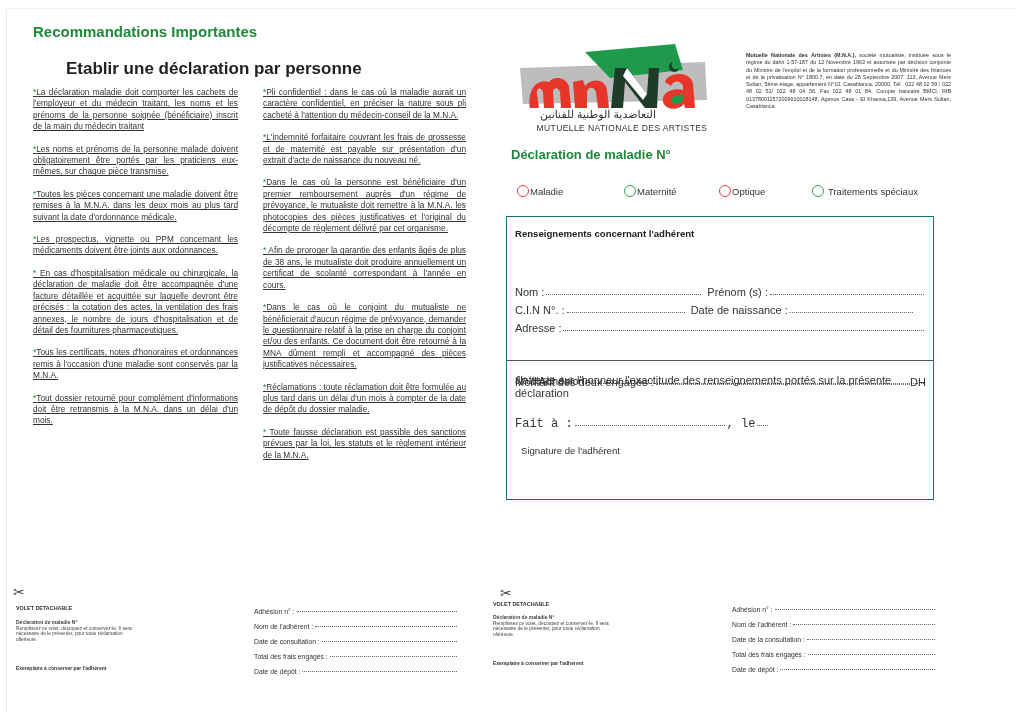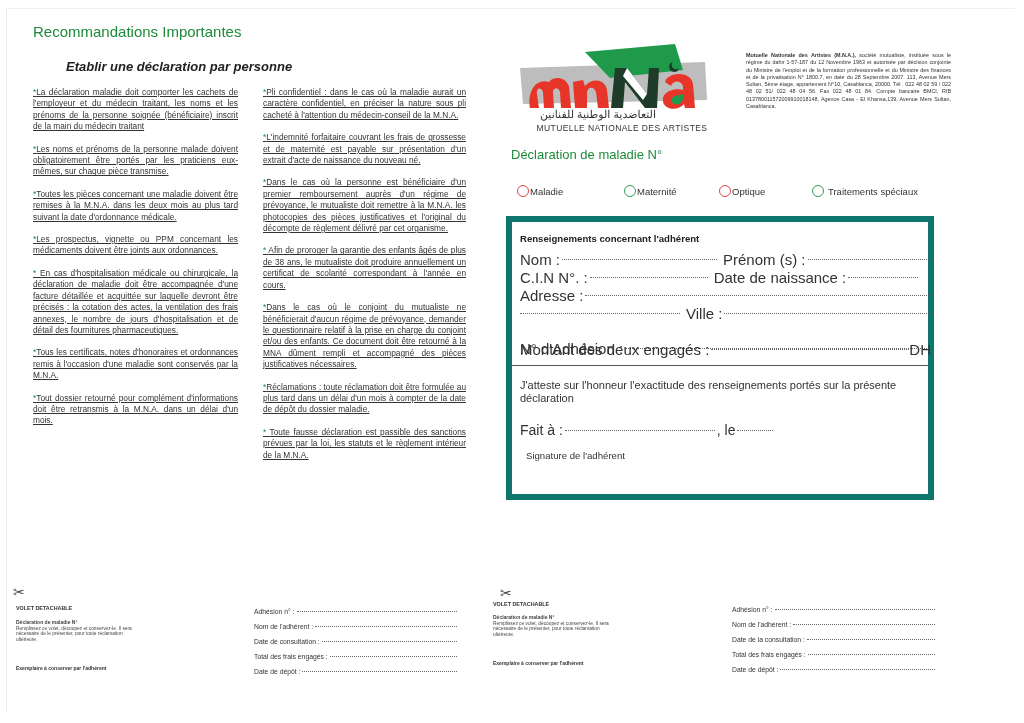--- a/index.html
+++ b/index.html
@@ -1,43 +1,43 @@
 <!DOCTYPE html>
 <html><head>
 <meta charset="utf-8">
 <style>
   html, body { margin:0; padding:0; }
   body { width:1024px; height:723px; background:#ffffff; position:relative; overflow:hidden;
          font-family:"Liberation Sans", sans-serif; color:#2b2b2b; }
   .page { position:absolute; left:6px; top:8px; width:1008px; height:704px; background:#fff;
           border-left:1px solid #e8eef2; border-top:1px solid #f0f0f0; }
   .abs { position:absolute; }
-  .h-green { color:#1e8a3a; font-weight:normal;text-align:right; }
+  .h-green { color:#1e8a3a; font-weight:bold;text-align:right; }
   .main-title { left:33px; top:23px; font-size:15px; }
-  .sub-title { left:66px; top:59px; font-size:13px; font-weight:bold; color:#222;font-style:italic; }
+  .sub-title { left:66px; top:59px; font-size:17px; font-weight:bold; color:#222; }
   .col { font-size:8.3px; line-height:11.4px; text-align:justify; color:#333; width:205px; }
   .col p { margin:0 0 11px 0;text-decoration:underline; }
   .col .star { color:#1e8a3a; }
   .col1 { left:33px; top:87px; }
   .col2 { left:263px; top:87px; width:203px; }
   .logo { left:515px; top:42px; width:200px; height:96px; }
   .logo-ar { left:540px; top:108px; width:160px; text-align:left; font-size:11px; color:#333; }
   .logo-fr { left:522px; top:123px; width:200px; text-align:center; font-size:8.5px; letter-spacing:0.4px; color:#333; }
   .org-info { left:746px; top:52px; width:205px; font-size:5.4px; line-height:7.3px; text-align:justify; color:#333; }
   .decl-title { left:511px; top:147px; font-size:13px; }
   .radios { left:517px; top:185px; font-size:9.5px; color:#333; }
   .radio { position:absolute; white-space:nowrap; display:flex; align-items:center; }
   .circle { width:10px; height:10px; border-radius:50%; border:1.3px solid; display:inline-block; margin-right:1px; background:#fff; }
-  .box { left:506px; top:216px; width:428px; height:284px; border:6px solid #0f766e; box-sizing:border-box; }
+  .box { left:506px; top:216px; width:428px; height:284px; border:1px solid #0f766e; box-sizing:border-box; }
   .box-divider { position:absolute; left:0; right:0; top:143px; border-top:1px solid #555; }
   .box-title { position:absolute; left:8px; top:11px; font-size:9.6px; font-weight:bold; color:#222; }
-  .field-line { position:absolute; left:8px; font-size:15px; color:#333; white-space:nowrap; display:flex; width:411px; }
+  .field-line { position:absolute; left:8px; font-size:11px; color:#333; white-space:nowrap; display:flex; width:411px;margin-top:40px; }
   .dots { flex:1; border-bottom:1px dotted #666; margin:0 2px 2px 2px; height:8px; }
   .attest { position:absolute; left:8px; top:157px; width:400px; font-size:11px; line-height:13px; color:#333; }
-  .fait { position:absolute; left:8px; top:200px; font-size:14px; color:#333; display:flex; width:260px; }
+  .fait { position:absolute; left:8px; top:200px; font-size:12px; color:#333; display:flex; width:260px;font-family:Liberation Mono, monospace; }
   .sig { position:absolute; left:8px; top:228px; font-size:9.6px; color:#333;margin-left:6px; }
   .scissors { font-size:14px; color:#444; }
   .volet-title { font-size:5.4px; font-weight:bold; color:#333; }
   .volet-small { font-size:4.8px; line-height:5.6px; color:#444; }
   .volet-small b { font-size:5px; }
   .stub { font-size:6.8px; color:#333; }
   .stub-line { display:flex; width:205px; height:15px; align-items:flex-end; }
   .stub-line .dots { height:6px; margin-bottom:3px; }
 </style>
 </head>
@@ -117,25 +117,20 @@
   <div class="field-line" style="top:47px;width:400px">
     <span>C.I.N N°. :</span>
       <span class="dots" style="flex:0 0 118px"></span>
     <span style="margin-left:4px">Date de naissance :</span>
       <span class="dots"></span>
   </div>
   <div class="field-line" style="top:65px">
     <span>Adresse :</span>
       <span class="dots"></span>
   </div>
-  <div class="field-line" style="top:83px">
-    <span class="dots" style="flex:0 0 160px;margin-left:0"></span>
-    <span style="margin-left:4px">Ville :</span>
-      <span class="dots"></span>
-  </div>
   <div class="field-line" style="top:118px">
     <span>N° d'Adhésion :</span>
       <span class="dots"></span>
   </div>
   <div class="field-line" style="top:119px">
     <span>Montant des deux engagés :</span>
       <span class="dots" style="margin-right:0"></span>
       <span>DH</span>
   </div>
 

